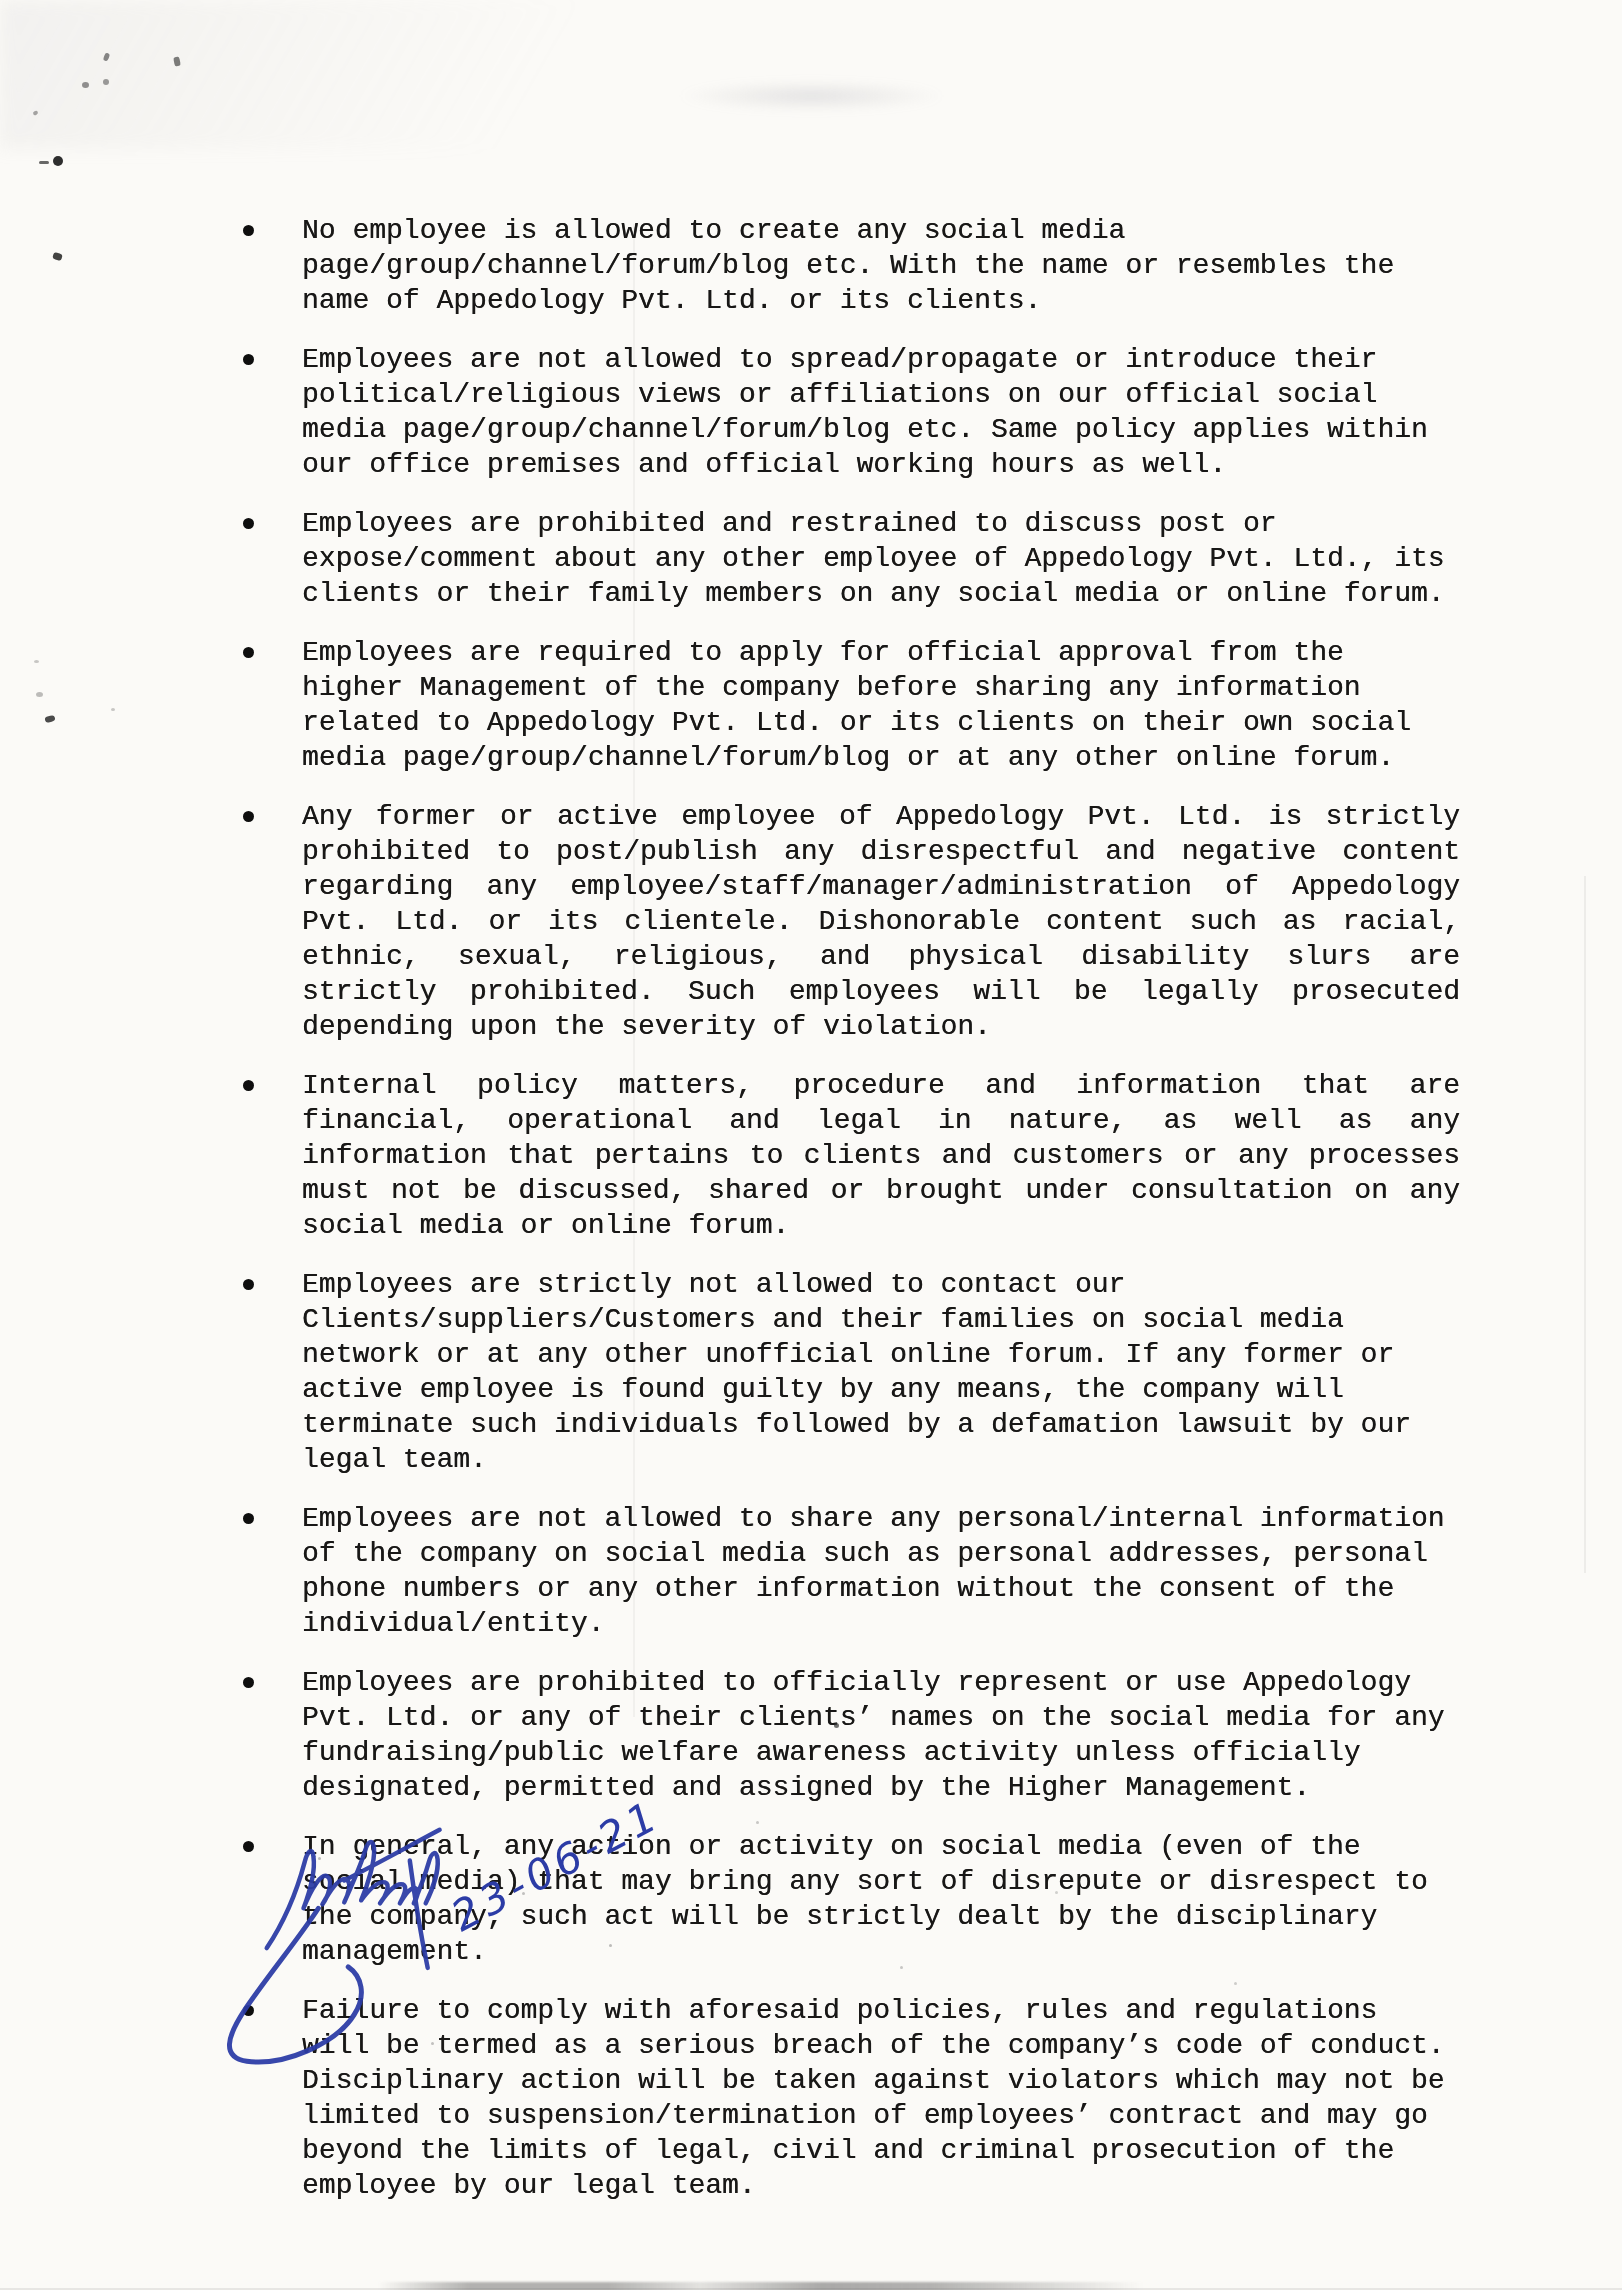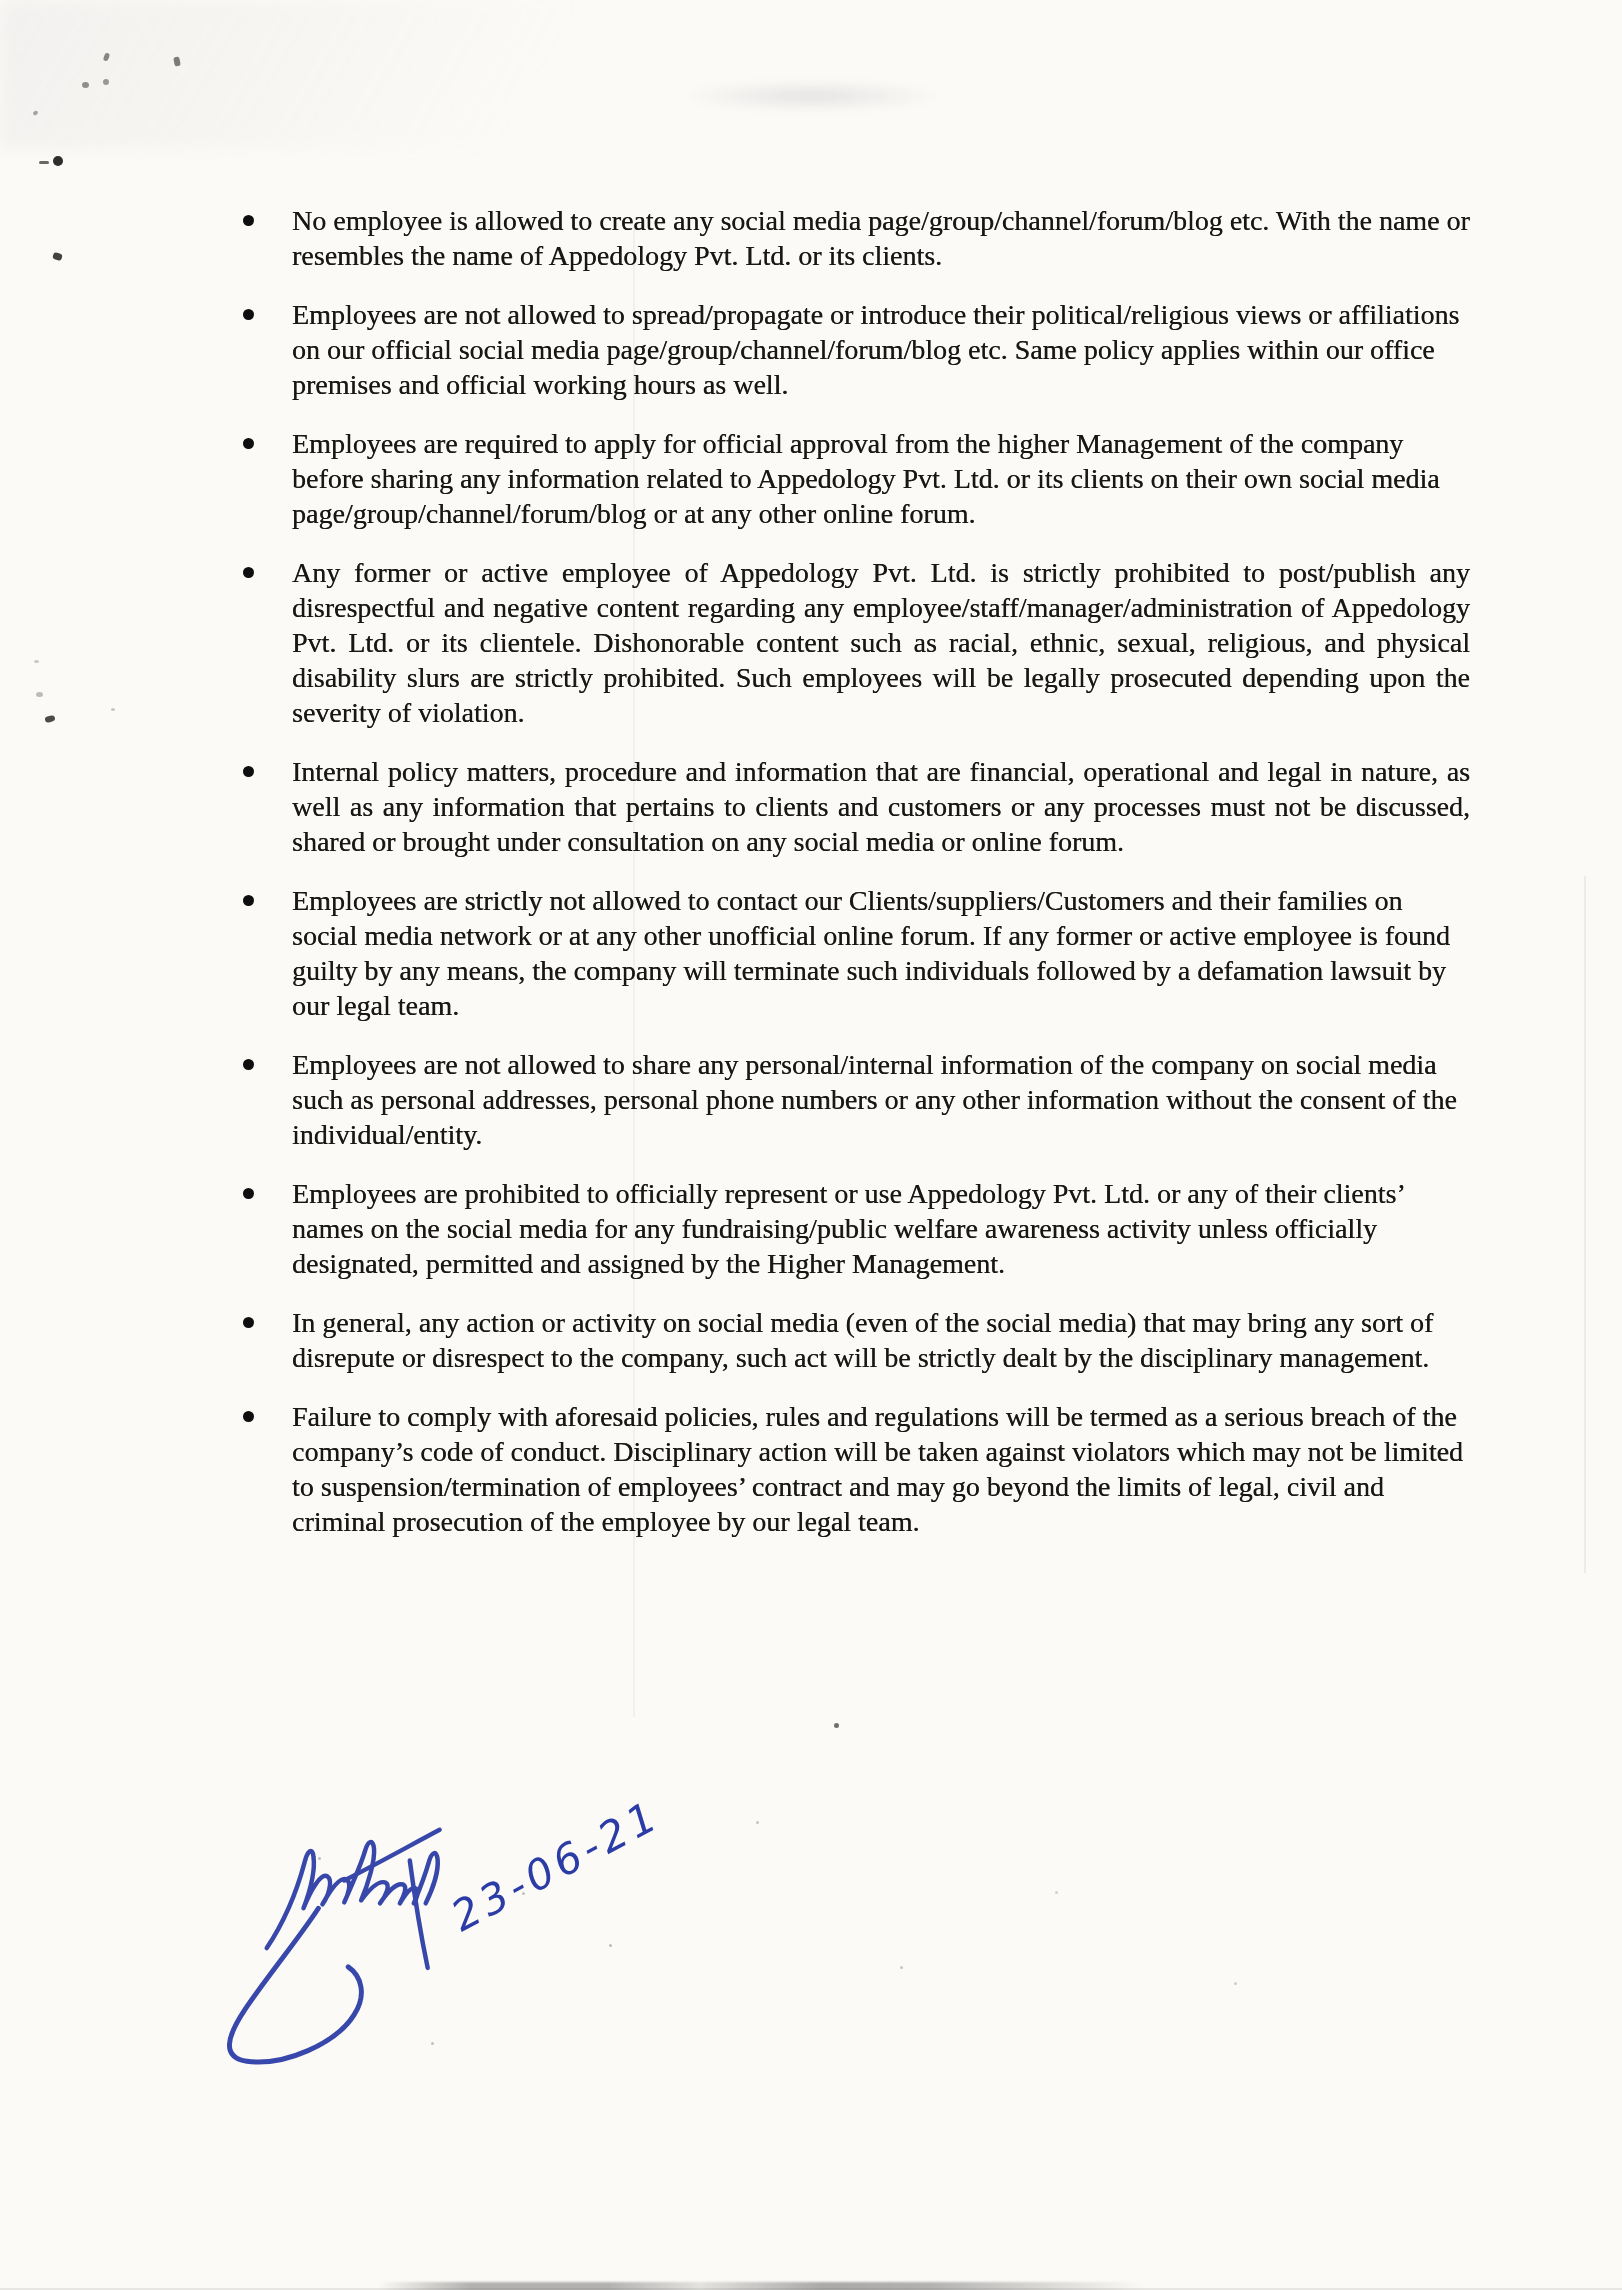--- a/index.html
+++ b/index.html
@@ -18,21 +18,21 @@
     position:absolute;left:677px;top:80px;width:269px;height:32px;
     background:radial-gradient(ellipse at center, rgba(150,150,158,0.22), rgba(150,150,158,0) 70%);
     filter:blur(4px);
   }
   .content{
     position:absolute;left:288px;top:199px;width:1186px;
     font-size:28px;line-height:35px;color:#181716;
     text-shadow:0.3px 0 0 rgba(24,23,22,0.85);
   }
   .item{position:relative;margin:0 0 24px 0;}
-  .item p{margin:4px;}
+  .item p{margin:14px;font-family:Liberation Mono, monospace;}
   .item.j p{text-align:justify;}
   .dot{
     position:absolute;left:-45px;top:12px;width:11px;height:11px;
     border-radius:50%;background:#0e0e0e;
   }
   .sig{position:absolute;left:199px;top:1797px;width:517px;height:308px;overflow:visible;}
   
   .speck{position:absolute;background:#2a2a2a;border-radius:50%;}
   .fold{position:absolute;background:rgba(0,0,0,0.04);}
   .edge-right{position:absolute;background:rgba(0,0,0,0.055);}
@@ -53,20 +53,24 @@
 <div class="smudge-top"></div>
 
 <main class="content">
   <div class="item">
     <span class="dot"></span>
     <p>No employee is allowed to create any social media page/group/channel/forum/blog etc. With the name or resembles the name of Appedology Pvt. Ltd. or its clients.</p>
   </div>
   <div class="item">
     <span class="dot"></span>
     <p>Employees are not allowed to spread/propagate or introduce their political/religious views or affiliations on our official social media page/group/channel/forum/blog etc. Same policy applies within our office premises and official working hours as well.</p>
+  </div>
+  <div class="item">
+    <span class="dot"></span>
+    <p>Employees are prohibited and restrained to discuss post or expose/comment about any other employee of Appedology Pvt. Ltd., its clients or their family members on any social media or online forum.</p>
   </div>
   <div class="item">
     <span class="dot"></span>
     <p>Employees are required to apply for official approval from the higher Management of the company before sharing any information related to Appedology Pvt. Ltd. or its clients on their own social media page/group/channel/forum/blog or at any other online forum.</p>
   </div>
   <div class="item j">
     <span class="dot"></span>
     <p>Any former or active employee of Appedology Pvt. Ltd. is strictly prohibited to post/publish any disrespectful and negative content regarding any employee/staff/manager/administration of Appedology Pvt. Ltd. or its clientele. Dishonorable content such as racial, ethnic, sexual, religious, and physical disability slurs are strictly prohibited. Such employees will be legally prosecuted depending upon the severity of violation.</p>
   </div>
   <div class="item j">

